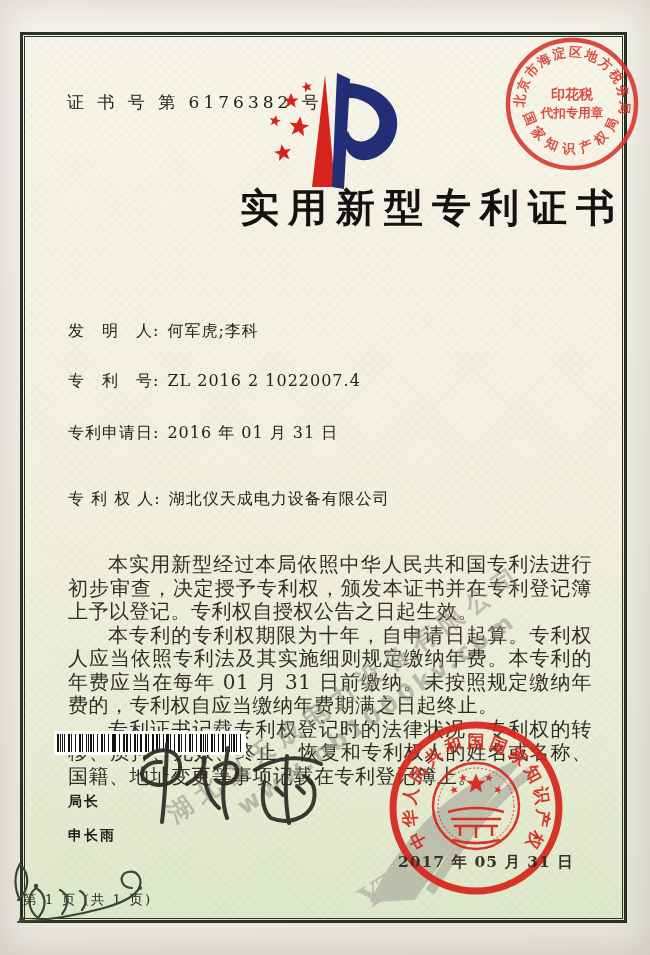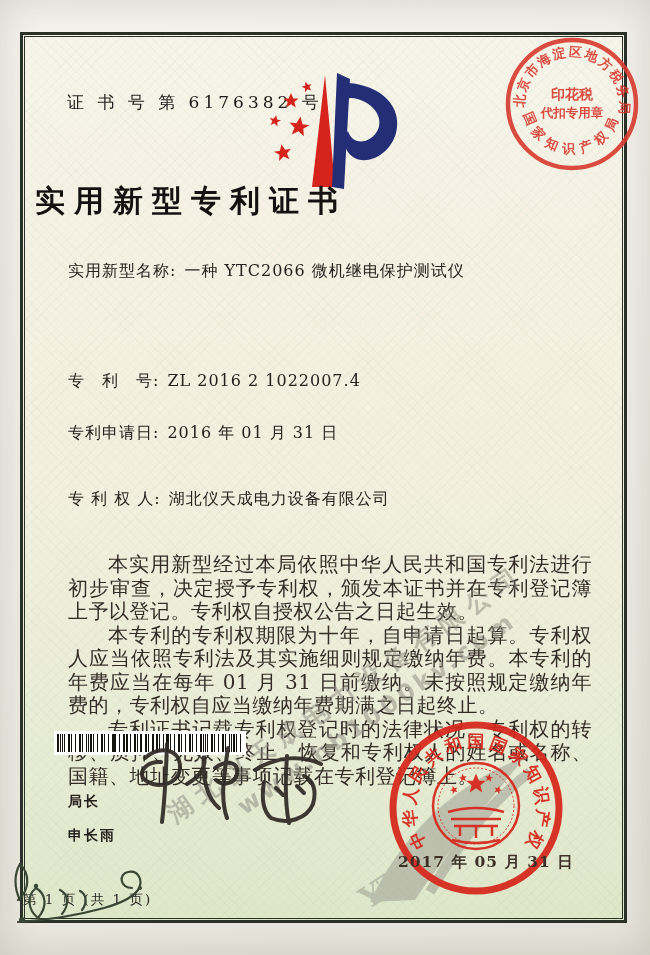--- a/index.html
+++ b/index.html
@@ -9,22 +9,22 @@
         font-family:"DejaVu Serif","Liberation Serif",serif;color:#2b2724;}
   .frame{position:absolute;left:20px;top:32px;width:601px;height:885px;
          border:3px solid #2a3126;
          background:
            repeating-linear-gradient(45deg,rgba(120,160,110,.05) 0 1px,transparent 1px 7px),
            repeating-linear-gradient(-45deg,rgba(120,160,110,.05) 0 1px,transparent 1px 7px),
            linear-gradient(180deg,#f7f4e9 0%,#f3f0df 50%,#e9edd6 78%,#dfe7ca 100%);}
   .frame::after{content:"";position:absolute;inset:1px;border:1px solid #2a3126;pointer-events:none;}
   .cert-number{position:absolute;left:44px;top:56px;font-size:17px;letter-spacing:4px;color:#1d1b19;}
   .logo{position:absolute;left:228px;top:36px;}
-  .title{position:absolute;left:12px;top:146px;width:100%;text-align:left;
-         font-size:30px;font-weight:bold;letter-spacing:9px;color:#141210;white-space:nowrap;}
+  .title{position:absolute;left:0;top:146px;width:100%;text-align:right;
+         font-size:39px;font-weight:bold;letter-spacing:9px;color:#141210;white-space:nowrap;}
   .field{position:absolute;left:45px;font-size:16px;letter-spacing:1px;color:#26211d;white-space:pre;}
   .f0{top:226px}.f1{top:286px}.f2{top:336px}.f3{top:388px}.f4{top:454px}.f5{top:488px}
   .field .val{margin-left:8px;}
   .paras{position:absolute;left:45px;top:518px;width:524px;font-size:20px;line-height:23.5px;
          text-align:justify;color:#332c26;letter-spacing:.5px;}
   .paras p{margin:0;text-indent:2em;}
   .barcode{position:absolute;left:34px;top:699px;width:186px;height:18px;background:
       repeating-linear-gradient(90deg,#14120f 0 2px,transparent 2px 3px,#14120f 3px 4px,transparent 4px 7px,#14120f 7px 8px,transparent 8px 11px),
       repeating-linear-gradient(90deg,transparent 0 5px,#14120f 5px 6px,transparent 6px 13px),#fff;
       outline:3px solid #fff;}
@@ -68,21 +68,21 @@
         <polygon points="74,4 61,116 84,116"></polygon>
       </g>
       <g fill="#232e77">
         <polygon points="86,2 99,8 93,118 81,116"></polygon>
         <path d="M97,12 C130,14 152,36 145,62 C139,84 116,95 102,86 C93,80 91,68 97,60 C100,70 110,74 120,67 C133,58 131,40 114,31 C106,27 100,26 95,28 Z"></path>
       </g>
     </svg>
 
     <div class="title">实用新型专利证书</div>
 
-    <div class="field f0"><span>实用新型名称:</span><span class="val">一种 YTC2066 微机继电保护测试仪</span></div>
+    <div class="field f1"><span>发　明　人:</span><span class="val">何军虎;李科</span></div>
     <div class="field f2"><span>专　利　号:</span><span class="val">ZL 2016 2 1022007.4</span></div>
     <div class="field f3"><span>专利申请日:</span><span class="val">2016 年 01 月 31 日</span></div>
     <div class="field f4"><span>专 利 权 人:</span><span class="val">湖北仪天成电力设备有限公司</span></div>
 
     <div class="paras">
       <p>本实用新型经过本局依照中华人民共和国专利法进行初步审查，决定授予专利权，颁发本证书并在专利登记簿上予以登记。专利权自授权公告之日起生效。</p>
       <p>本专利的专利权期限为十年，自申请日起算。专利权人应当依照专利法及其实施细则规定缴纳年费。本专利的年费应当在每年 01 月 31 日前缴纳。未按照规定缴纳年费的，专利权自应当缴纳年费期满之日起终止。</p>
       <p>专利证书记载专利权登记时的法律状况。专利权的转移、质押、无效、终止、恢复和专利权人的姓名或名称、国籍、地址变更等事项记载在专利登记簿上。</p>
     </div>
 

